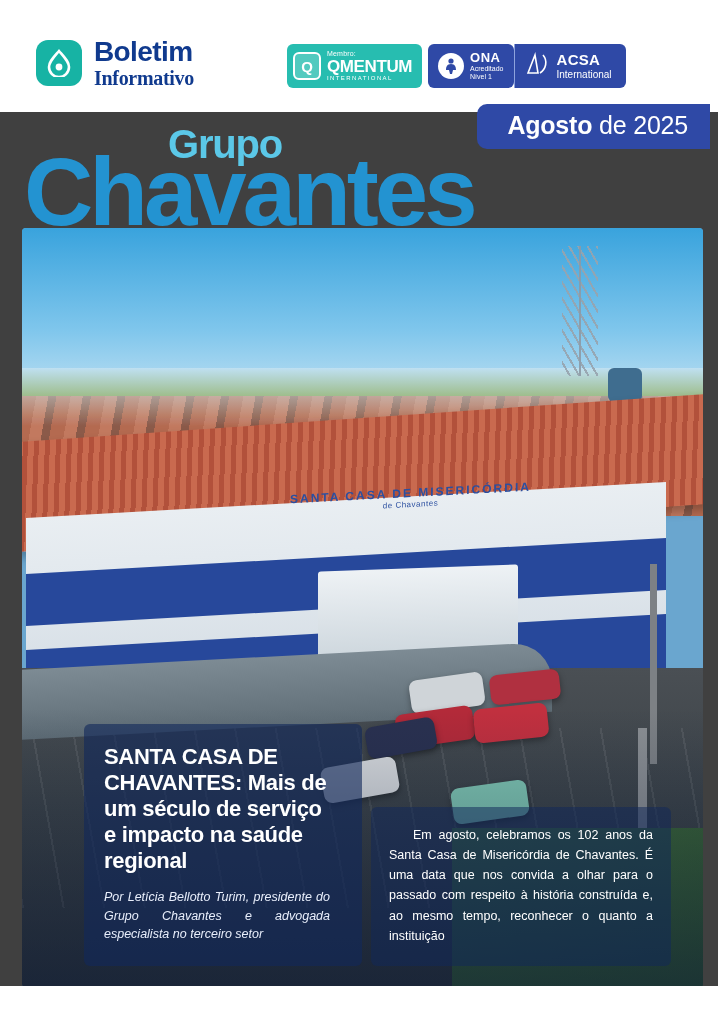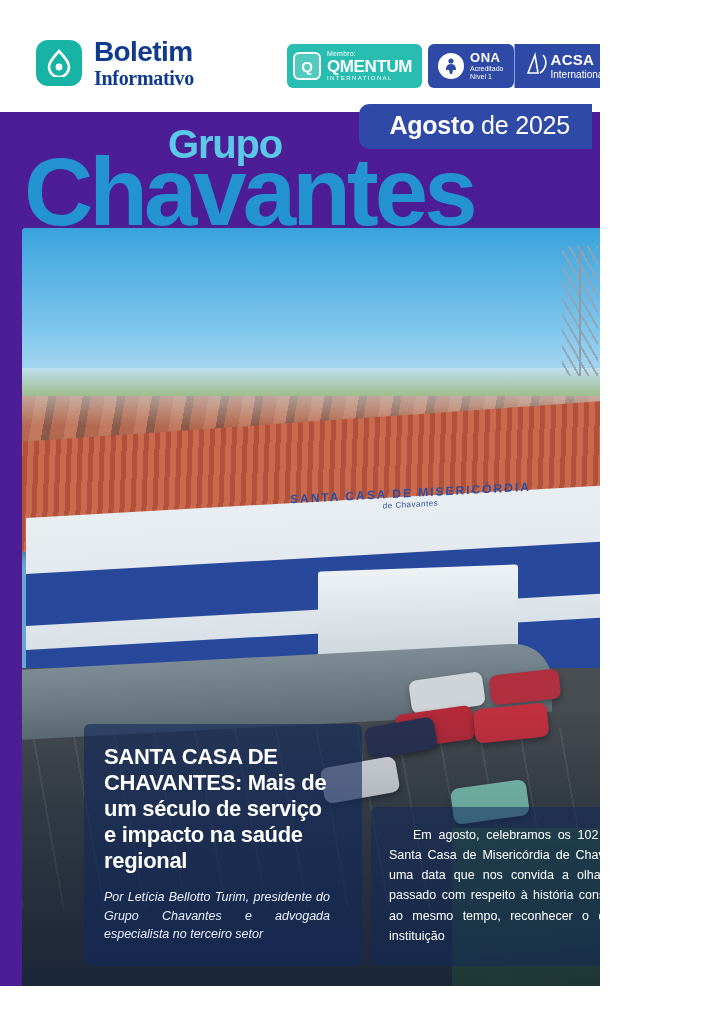--- a/index.html
+++ b/index.html
@@ -4,22 +4,22 @@
 <style>
   * { box-sizing: border-box; margin: 0; padding: 0; }
   html, body {
     width: 725px; height: 1024px;
     background: #ffffff;
     font-family: "Liberation Sans", sans-serif;
     overflow: hidden;
   }
   .page {
     position: relative;
-    width: 600px; height: 1024px;
-    background: #4c1d95;
+    width: 718px; height: 1024px;
+    background: #404040;
     overflow: hidden;
   }
 
   
   .header {
     position: absolute;
     left: 0; top: 0;
     width: 725px; height: 112px;
     background: #ffffff;
   }
@@ -83,21 +83,21 @@
     width: 26px; height: 26px; border-radius: 50%;
     background: #ffffff;
     display: flex; align-items: center; justify-content: center;
   }
   .ona-circle svg { display:block; }
   .ona-text { color: #ffffff; line-height: 1.1; }
   .ona-main { font-size: 13px; font-weight: bold; letter-spacing: .5px; }
   .ona-sub { font-size: 7px; }
 
   .badge-acsa {
-    display: flex; align-items: center; 
+    display: flex; align-items: center; gap: 6px;
     background: #2f49a6;
     border-left: 1px solid #8ea3dd;
     border-radius: 0 6px 6px 0;
     padding: 4px 14px 4px 10px;
     height: 44px;
   }
   .acsa-text { color: #ffffff; line-height: 1.1; }
   .acsa-main { font-size: 15px; font-weight: bold; letter-spacing: .3px; }
   .acsa-sub { font-size: 10px; }
 

